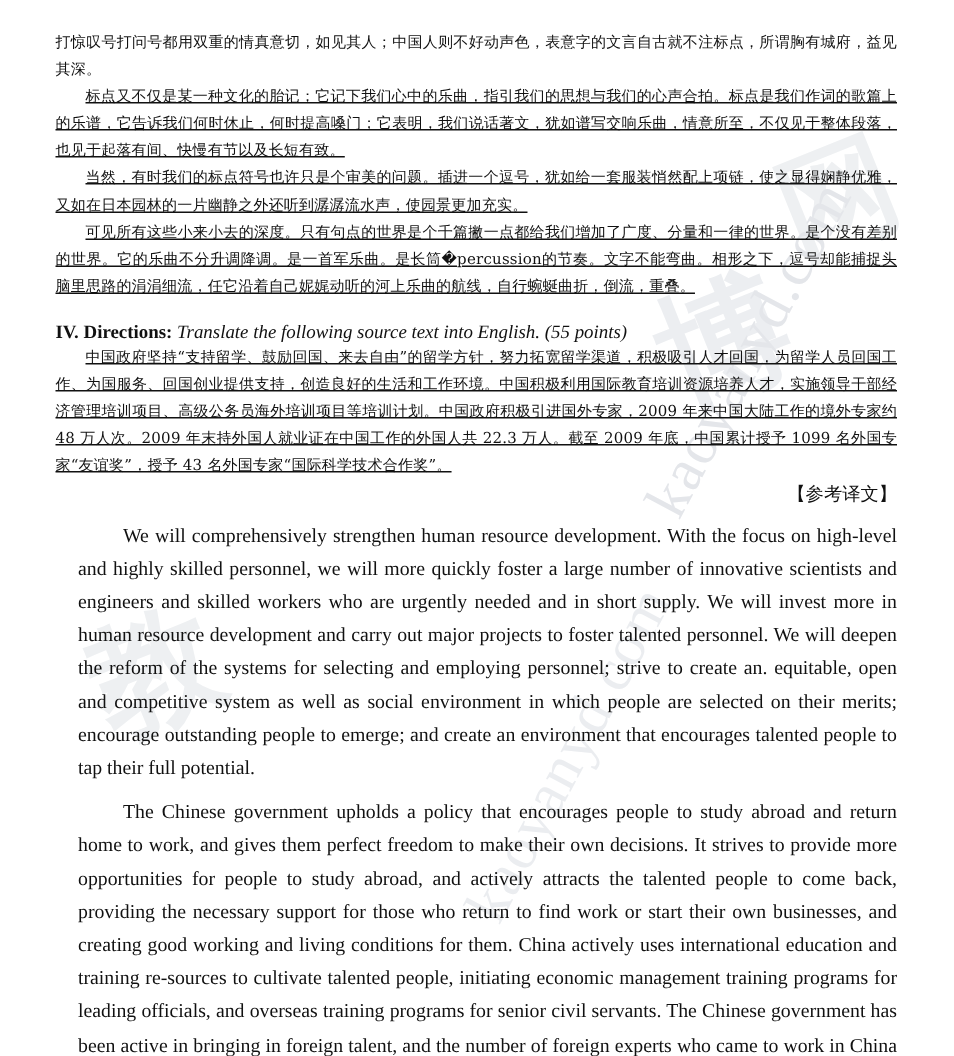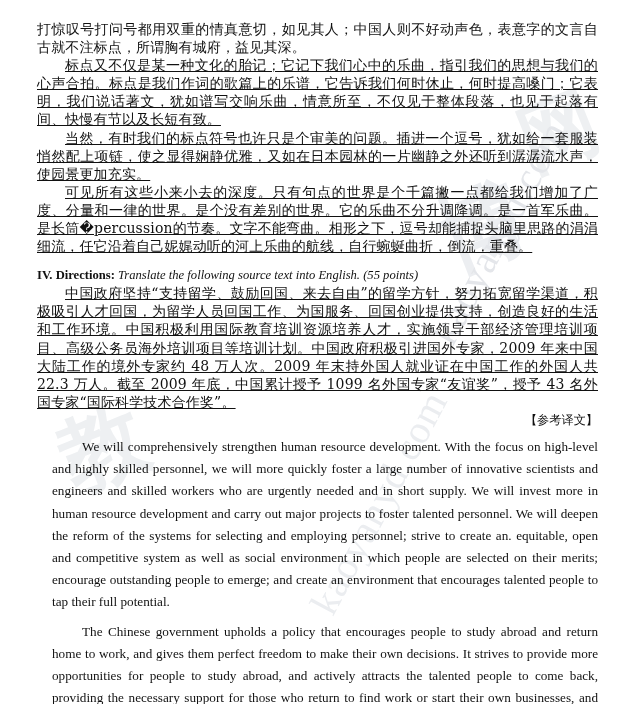--- a/index.html
+++ b/index.html
@@ -60,21 +60,21 @@
   }
   
   .content {
     position: relative;
     z-index: 2;
   }
   p { margin: 0; }
 
   .cn {
     font-family: "DejaVu Serif", "Liberation Serif", serif;
-    font-size: 14px;
+    font-size: 10px;
     line-height: 18.1px;
     text-align: justify;
     text-justify: inter-ideograph;
     letter-spacing: 0.15px;
   }
   .cn-indent { text-indent: 2em; text-decoration: underline; }
 
   .directions {
     font-size: 12.6px;
     line-height: 18px;

